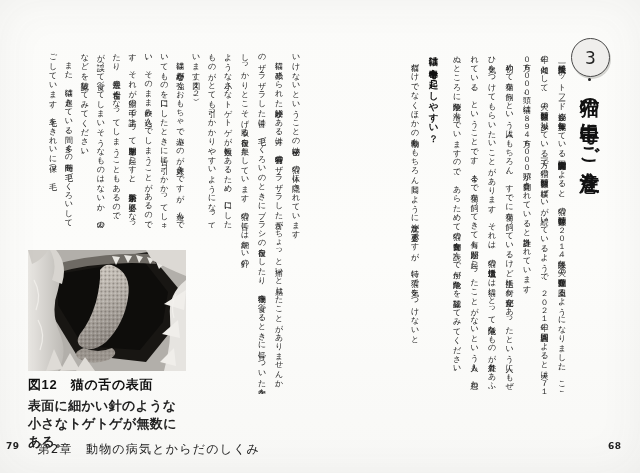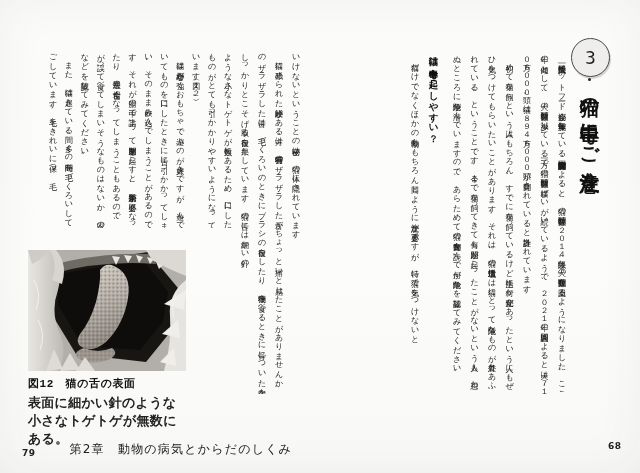--- a/index.html
+++ b/index.html
@@ -52,29 +52,29 @@
     font-family:"DejaVu Sans","Liberation Sans",sans-serif;
     font-weight:bold;font-size:9px;letter-spacing:.5px;color:#222;
   }
   .pagenum-78{position:absolute;top:441px;left:608px;}
   
   .cols-a{top:48px;left:236px;width:68px;height:346px;font-size:8px;line-height:17px;}
   .cols-b{top:48px;left:27px;width:208px;height:180px;font-size:8px;line-height:15.9px;}
   figure.fig12{position:absolute;top:250px;left:28px;width:158px;margin:0;padding:0;}
   figure.fig12 svg{display:block;background:#b9b6b1;}
   .cap-title{
-    margin-top:5px;font-family:Liberation Mono, monospace;
-    font-weight:bold;font-size:11px;letter-spacing:.6px;color:#111;
+    margin-top:5px;font-family:Liberation Sans, sans-serif;
+    font-weight:bold;font-size:13px;letter-spacing:.6px;color:#111;
   }
   .cap-body{
     margin-top:3px;font-family:"DejaVu Sans","Liberation Sans",sans-serif;
     font-weight:600;font-size:13px;letter-spacing:.3px;color:#222;
   }
   .footer-79{
-    position:absolute;top:441px;left:22px;display:flex;align-items:flex-end;gap:34px;
+    position:absolute;top:441px;left:6px;display:flex;align-items:flex-start;gap:18px;
   }
   .footer-79 .chapter-label{
     font-family:"DejaVu Sans","Liberation Sans",sans-serif;
     font-weight:normal;font-size:12px;letter-spacing:1.2px;color:#222;
   }
 </style>
 </head>
 <body>
 
 <div class="spread">

